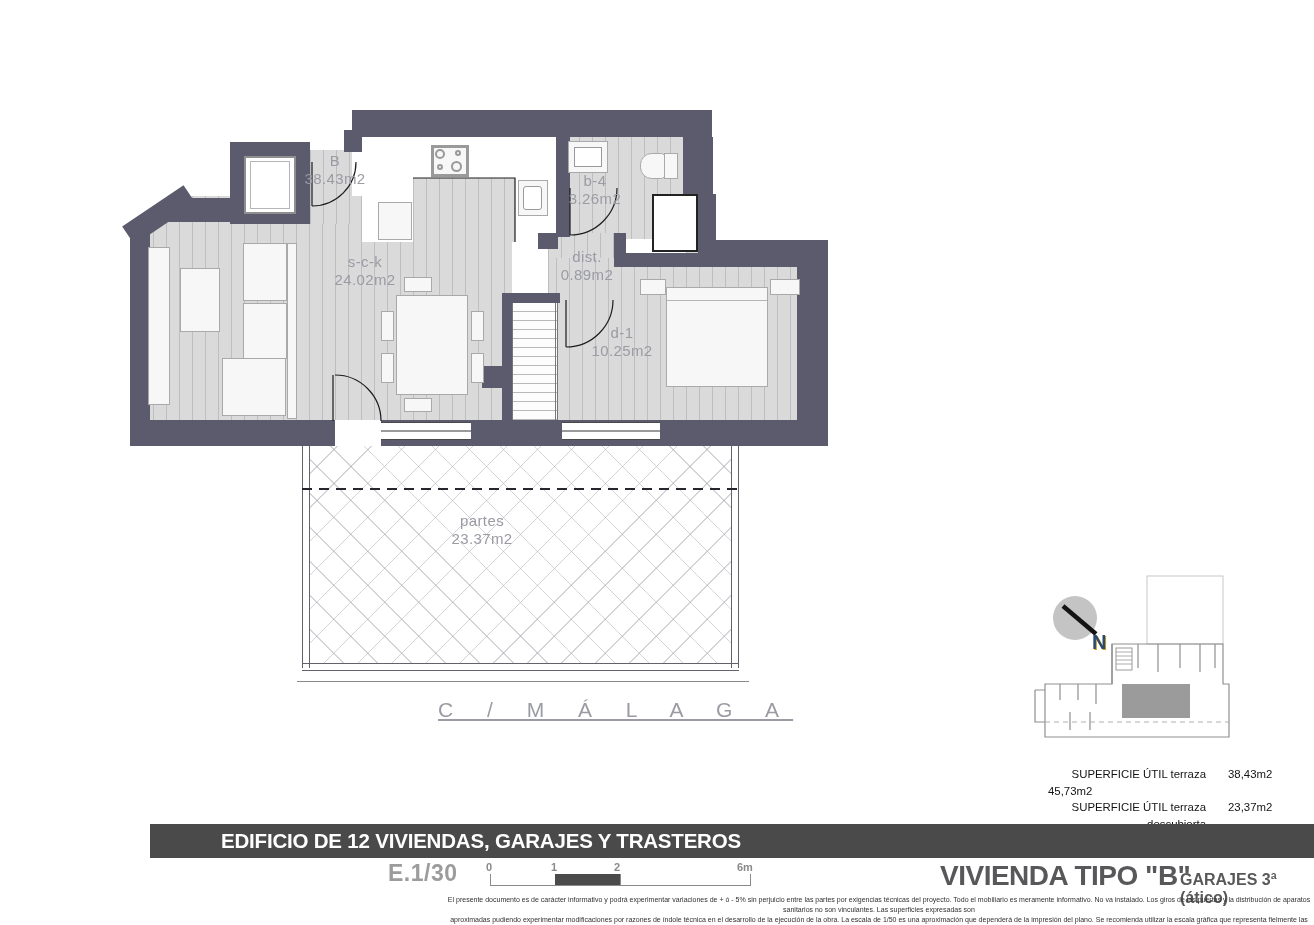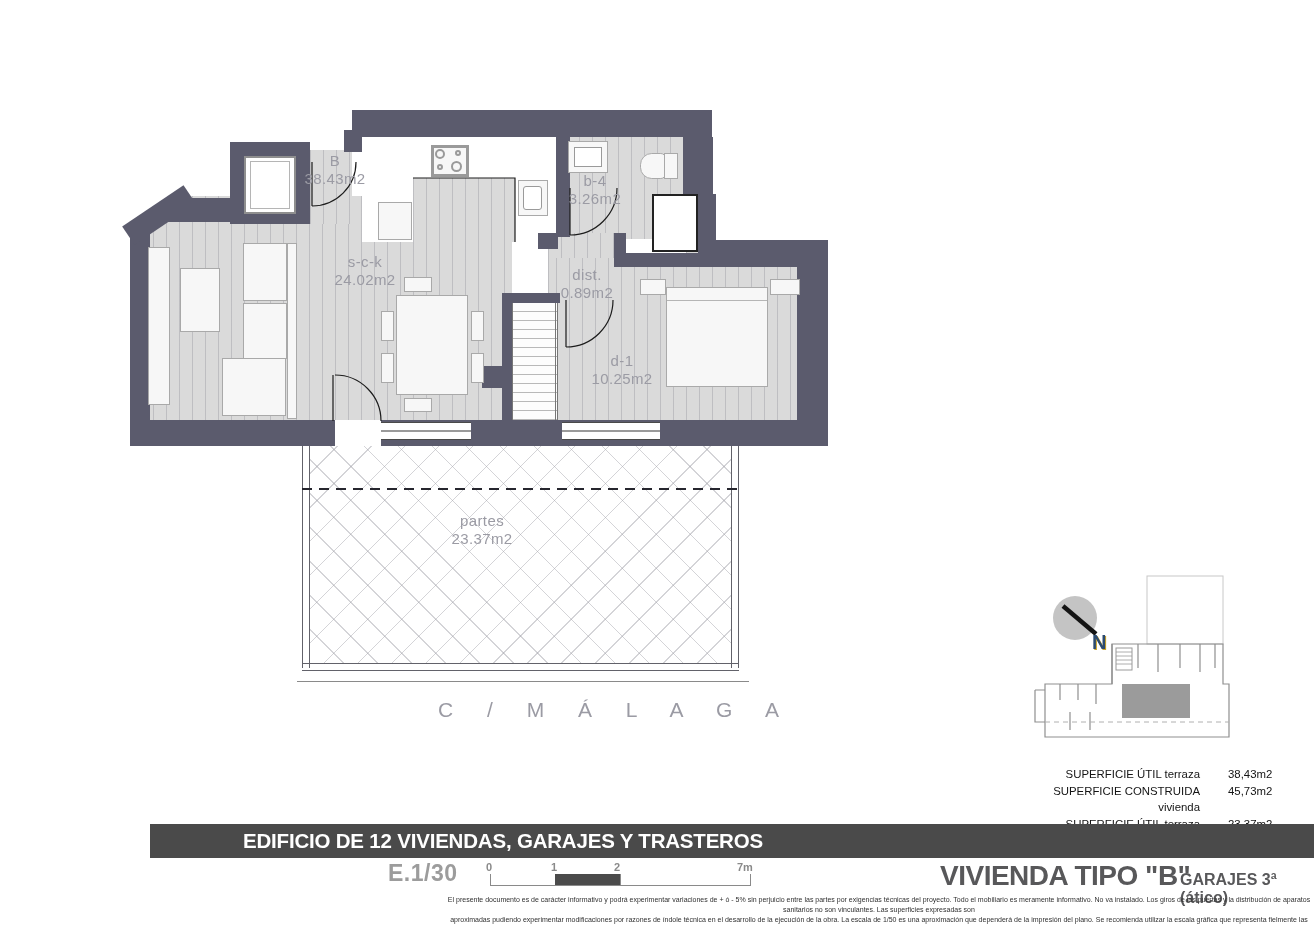--- a/index.html
+++ b/index.html
@@ -24,26 +24,26 @@
                       repeating-linear-gradient(-45deg, rgba(160,160,168,.45) 0 1px, transparent 1px 24px);}
   .dashline{position:absolute;z-index:2;height:2px;
      background:repeating-linear-gradient(90deg,#26262e 0 10px,transparent 10px 17px);}
   .roomlabel{position:absolute;z-index:7;color:#9b9ba4;font-size:15px;line-height:18px;
      text-align:center;letter-spacing:.4px;white-space:nowrap;}
   .planSvg{position:absolute;left:0;top:0;z-index:6;pointer-events:none;}
   
   .inner{position:absolute;border:1px solid #9a9a9a;box-sizing:border-box;background:#fff;}
   .burner{position:absolute;border:2px solid #9a9a9a;border-radius:50%;box-sizing:border-box;}
   
-  .street{position:absolute;z-index:7;color:#9b9ba4;font-size:21px;letter-spacing:14px;white-space:nowrap;}
+  .street{position:absolute;z-index:7;color:#9b9ba4;font-size:21px;letter-spacing:14px;white-space:nowrap;text-decoration:underline;}
   .band{position:absolute;background:#4a4a4a;color:#fff;display:flex;align-items:center;
         font-weight:bold;font-size:20.5px;letter-spacing:-.2px;z-index:8;}
   .sumrow{display:flex;line-height:16.5px;font-size:11.4px;color:#141414;}
   .sumrow .lbl{flex:1;text-align:right;}
-  .sumrow .val{width:56px;text-align:left;margin-left:28px;}
+  .sumrow .val{width:56px;text-align:left;margin-left:22px;}
   .fineprint{position:absolute;left:445px;top:895px;width:868px;text-align:center;
      font-size:7px;line-height:10px;color:#303030;z-index:8;}
   .scalebar-el{position:absolute;background:#8a8a8a;z-index:8;}
   .ticknum{position:absolute;font-size:11px;font-weight:bold;color:#8a8a8a;z-index:8;}
 </style>
 </head>
 <body>
 
 <div id="plan-root">
     <div class="f" style="left: 140px; top: 196px; width: 372px; height: 228px; clip-path: polygon(0px 20%, 11% 0px, 100% 0px, 100% 100%, 0px 100%);"></div>
@@ -144,25 +144,25 @@
   <div>38.43m2</div>
 </div>
 <div class="roomlabel" style="left:310px;top:253px;width:110px;">
   <div>s-c-k</div>
   <div>24.02m2</div>
 </div>
 <div class="roomlabel" style="left:545px;top:172px;width:100px;">
   <div>b-4</div>
   <div>3.26m2</div>
 </div>
-<div class="roomlabel" style="left:537px;top:266px;width:100px;">
+<div class="roomlabel" style="left:537px;top:248px;width:100px;">
   <div>dist.</div>
   <div>0.89m2</div>
 </div>
-<div class="roomlabel" style="left:570px;top:352px;width:104px;">
+<div class="roomlabel" style="left:570px;top:324px;width:104px;">
   <div>d-1</div>
   <div>10.25m2</div>
 </div>
 <div class="roomlabel" style="left:430px;top:512px;width:104px;">
   <div>partes</div>
   <div>23.37m2</div>
 </div>
 
 <div class="street" style="left:438px;top:698px;">C / M Á L A G A</div>
 
@@ -186,45 +186,44 @@
   <text x="63" y="78" font-size="20" font-weight="bold" fill="#c9a227">N</text>
   <text x="62" y="77" font-size="20" font-weight="bold" fill="#2b4a70">N</text>
 </svg>
 
 <div class="abs" style="left:1026px;top:766px;width:258px;z-index:8;">
   <div class="sumrow">
     <span class="lbl">SUPERFICIE ÚTIL terraza</span>
     <span class="val">38,43m2</span>
   </div>
   <div class="sumrow">
-    <span class="lbl">SUPERFICIE CONSTRUIDA vivienda</span>
     <span class="val">45,73m2</span>
   </div>
   <div class="sumrow">
     <span class="lbl">SUPERFICIE ÚTIL terraza descubierta</span>
     <span class="val">23,37m2</span>
   </div>
 </div>
 
 <div class="band" style="left:150px;top:824px;width:1164px;height:34px;">
-  <span style="margin-left:93px;">EDIFICIO DE 12 VIVIENDAS, GARAJES Y TRASTEROS</span>
+  <span style="margin-left:71px;">EDIFICIO DE 12 VIVIENDAS, GARAJES Y TRASTEROS</span>
 </div>
 
 <div class="abs" style="left:388px;top:860px;font-size:23px;font-weight:bold;color:#9c9c9c;letter-spacing:.5px;z-index:8;">E.1/30</div>
 
 <div class="scalebar-el" style="left:490px;top:885px;width:261px;height:1px;"></div>
 <div class="scalebar-el" style="left:490px;top:874px;width:1px;height:11px;"></div>
 <div class="scalebar-el" style="left:555px;top:874px;width:1px;height:11px;"></div>
 <div class="scalebar-el" style="left:620px;top:874px;width:1px;height:11px;"></div>
 <div class="scalebar-el" style="left:750px;top:874px;width:1px;height:11px;"></div>
 <div class="abs" style="left:555px;top:874px;width:65px;height:11px;background:#4b4b4b;z-index:8;"></div>
 <div class="ticknum" style="left:486px;top:861px;">0</div>
 <div class="ticknum" style="left:551px;top:861px;">1</div>
 <div class="ticknum" style="left:614px;top:861px;">2</div>
-<div class="ticknum" style="left:737px;top:861px;">7m</div>
+<div class="ticknum" style="left:737px;top:861px;">6m</div>
 
 <div class="abs" style="left:940px;top:860px;font-size:28px;font-weight:bold;color:#58585a;letter-spacing:-.5px;z-index:8;">VIVIENDA TIPO "B"</div>
 <div class="abs" style="left:1180px;top:871px;font-size:16px;font-weight:bold;color:#58585a;z-index:8;">GARAJES 3ª (ático)</div>
 
 <div class="fineprint">
   <div>El presente documento es de carácter informativo y podrá experimentar variaciones de + ó - 5% sin perjuicio entre las partes por exigencias técnicas del proyecto. Todo el mobiliario es meramente informativo. No va instalado. Los giros de las puertas y la distribución de aparatos sanitarios no son vinculantes. Las superficies expresadas son</div>
   <div>aproximadas pudiendo experimentar modificaciones por razones de índole técnica en el desarrollo de la ejecución de la obra. La escala de 1/50 es una aproximación que dependerá de la impresión del plano. Se recomienda utilizar la escala gráfica que representa fielmente las medidas reales</div>
 </div>
 
 <div class="abs" style="left:8px;top:782px;width:148px;height:128px;z-index:8;">

